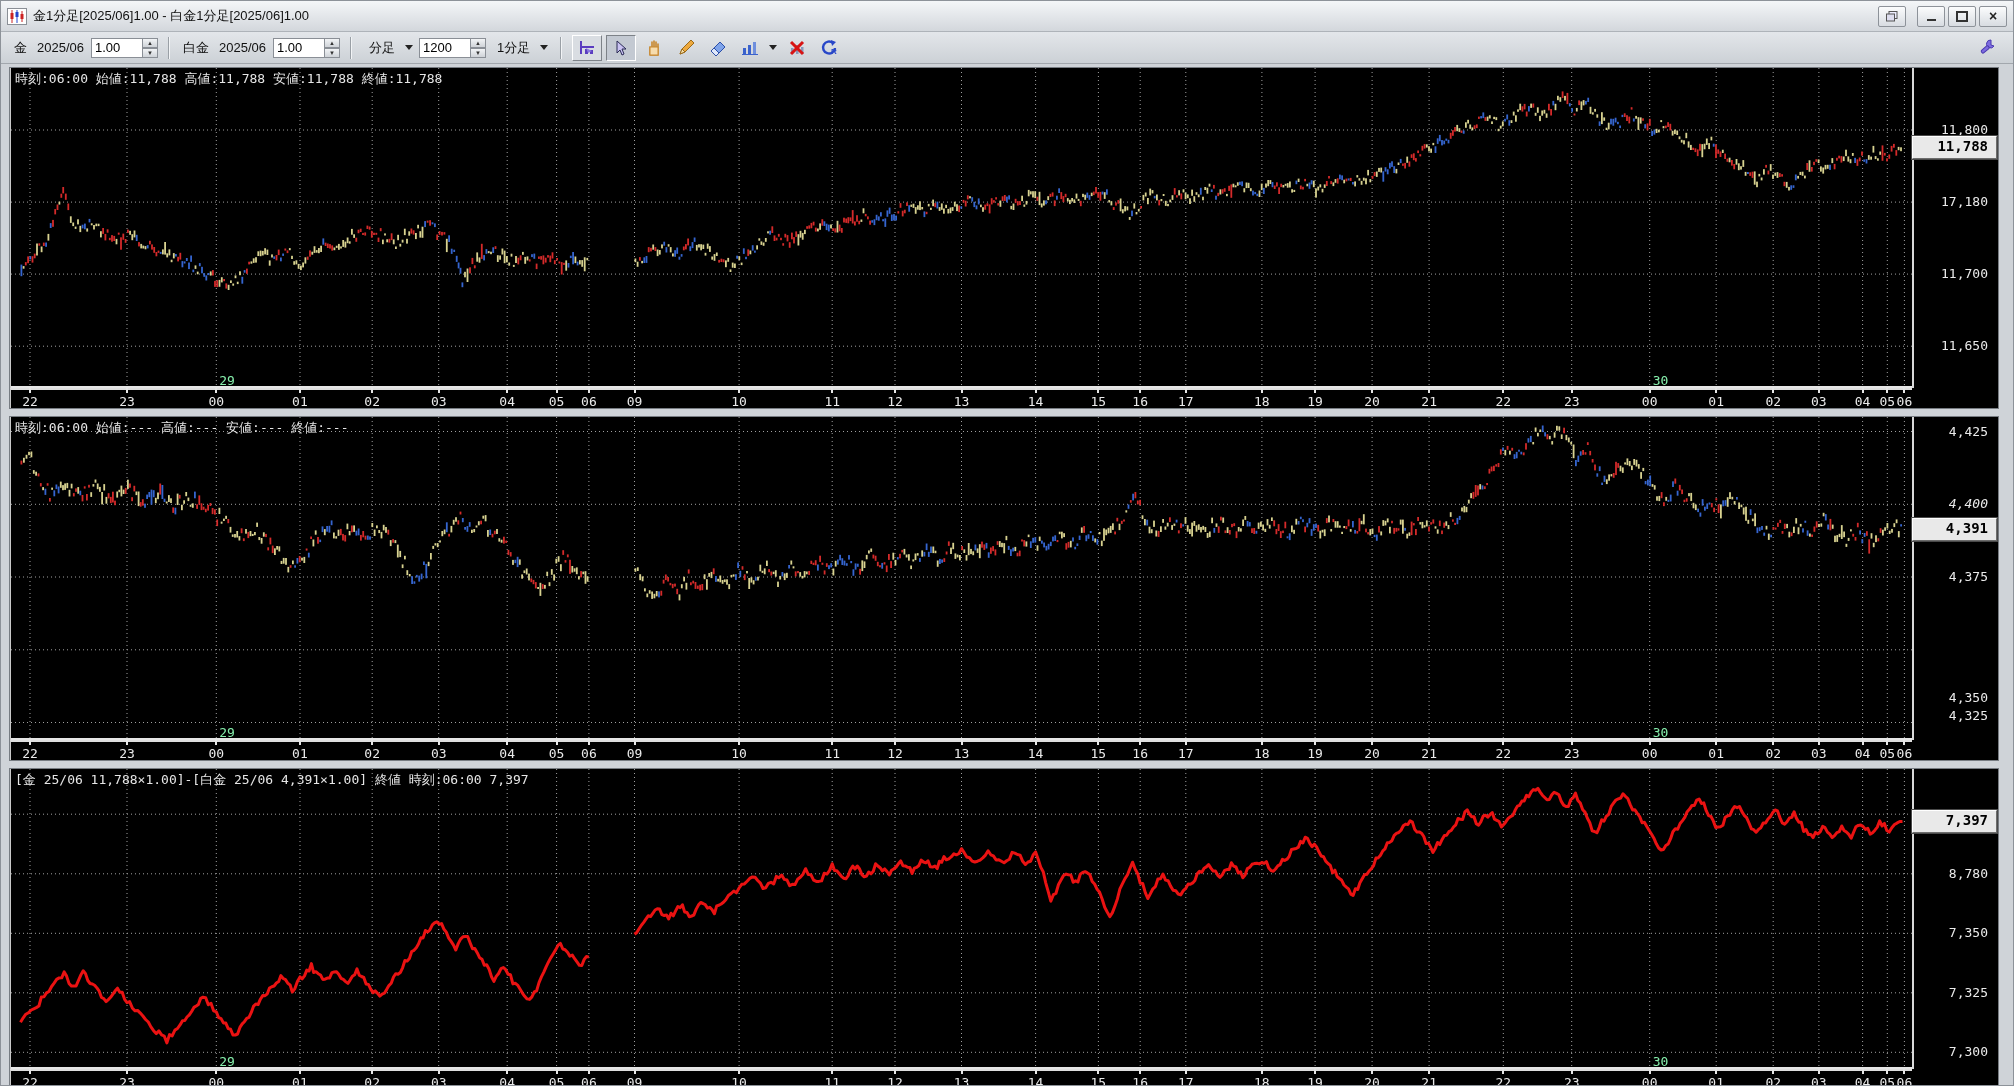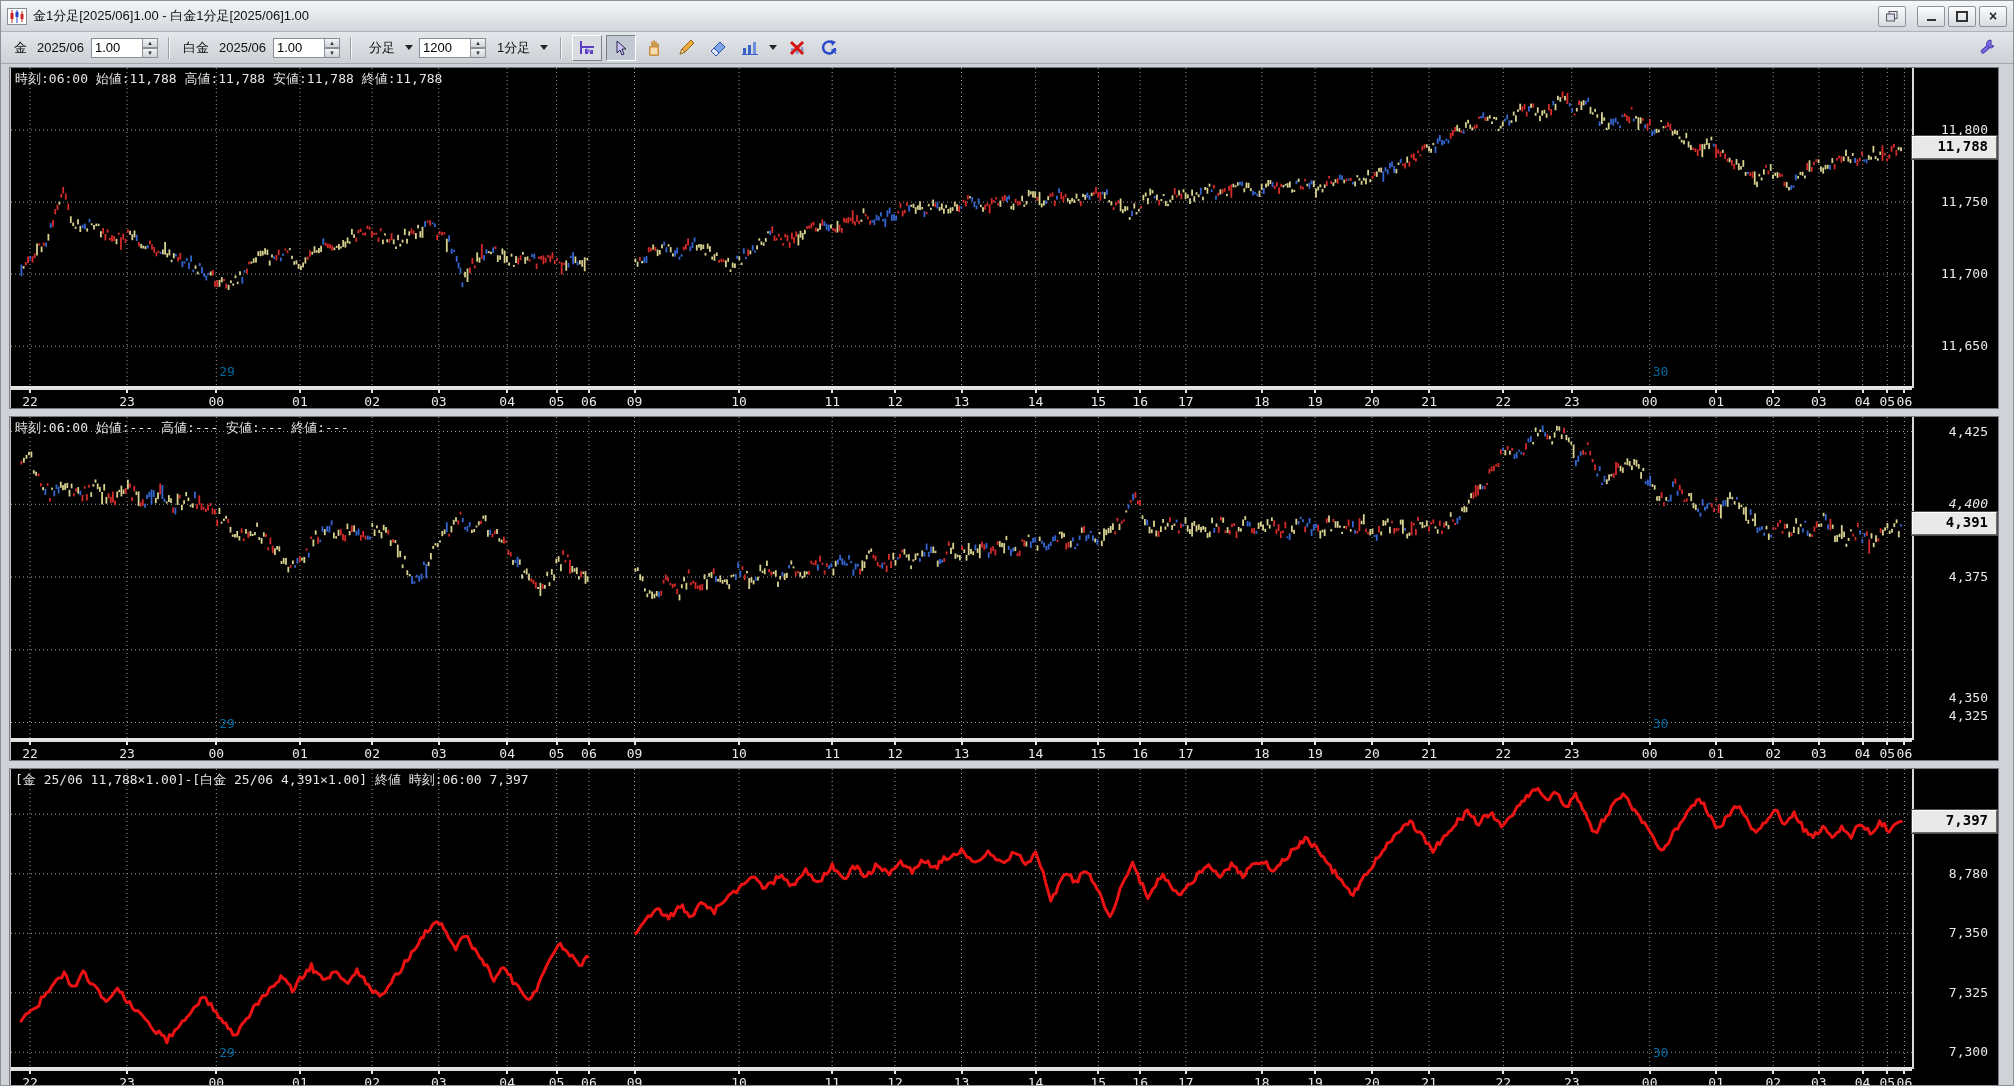--- a/index.html
+++ b/index.html
@@ -40,21 +40,21 @@
   .plot-row{display:flex;justify-content:flex-end;}
   .plot{position:relative;flex:1;overflow:hidden;border-left:1px solid #c9c9c9;}
   .p1 .plot{height:320px;} .p2 .plot{height:323px;} .p3 .plot{height:300px;}
   .plot svg{position:absolute;left:0;top:0;}
   .yaxis{width:84px;position:relative;background:#000;border-left:2px solid #d9d9d9;}
   .xaxis-row{display:flex;height:20px;}
   .xaxis{flex:1;position:relative;background:#000;border-top:2px solid #dedede;border-left:1px solid #c9c9c9;}
   .corner{width:86px;background:#000;}
   .info{position:absolute;top:2px;left:4px;color:#e6e6e6;
     font:13px "DejaVu Sans Mono",monospace;white-space:pre;z-index:3;}
-  .daylabel{position:absolute;bottom:9px;color:#0369a1;font:13px "DejaVu Sans Mono",monospace;z-index:2;margin-top:41px;}
+  .daylabel{position:absolute;bottom:0;color:#86efac;font:13px "DejaVu Sans Mono",monospace;z-index:2;margin-top:41px;}
   .xlabel{position:absolute;top:4px;transform:translateX(-50%);color:#eaeaea;
     font:13px "DejaVu Sans Mono",monospace;}
   .xtick{position:absolute;top:-2px;width:2px;height:5px;background:#e6e6e6;transform:translateX(-1px);}
   .ylabel{position:absolute;right:10px;transform:translateY(-55%);color:#eaeaea;
     font:13px "DejaVu Sans Mono",monospace;}
   .pricebox{position:absolute;left:-2px;right:1px;height:20px;background:#e9e9e9;
     border:1px solid;border-color:#ffffff #6d6d6d #6d6d6d #ffffff;outline:1px solid #4a4a4a;
     color:#000;font:bold 14px "DejaVu Sans Mono",monospace;text-align:right;padding:1px 8px 0 0;z-index:4;}
 </style>
 </head>
@@ -1065,21 +1065,21 @@
               <rect x="1889.1" y="79.3" width="1.8" height="3.9" fill="#d8d290"></rect>
               <line x1="0" y1="319" x2="1901" y2="319" stroke="#e6e6e6" stroke-width="2"></line>
             </svg>
           <div class="info">時刻:06:00 始値:11,788 高値:11,788 安値:11,788 終値:11,788</div>
         <div class="daylabel" style="left: 208.308px;">29</div>
             <div class="daylabel" style="left: 1641.66px;">30</div>
           </div>
         <div class="yaxis">
             <div class="ylabel" style="top: 278.198px;">11,650</div>
             <div class="ylabel" style="top: 206.126px;">11,700</div>
-            <div class="ylabel" style="top: 134.054px;">11,750</div>
+            <div class="ylabel" style="top: 134.054px;">17,180</div>
             <div class="ylabel" style="top: 61.982px;">11,800</div>
             <div class="pricebox" style="top: 68.2793px;">11,788</div>
           </div>
       </div>
       <div class="xaxis-row">
         <div class="xaxis">
             <div class="xtick" style="left: 19.01px;"></div>
             <div class="xlabel" style="left: 19.01px;">22</div>
             <div class="xtick" style="left: 115.961px;"></div>
             <div class="xlabel" style="left: 115.961px;">23</div>
@@ -2008,21 +2008,21 @@
           <div class="info">時刻:06:00 始値:--- 高値:--- 安値:--- 終値:---</div>
         <div class="daylabel" style="left: 208.308px;">29</div>
             <div class="daylabel" style="left: 1641.66px;">30</div>
           </div>
         <div class="yaxis">
             <div class="ylabel" style="top: 299px;">4,325</div>
             <div class="ylabel" style="top: 232.793px; margin-top: 48px;">4,350</div>
             <div class="ylabel" style="top: 160.045px;">4,375</div>
             <div class="ylabel" style="top: 87.2973px; font-style: italic;">4,400</div>
             <div class="ylabel" style="top: 14.5495px;">4,425</div>
-            <div class="pricebox" style="top: 95px;">4,391</div>
+            <div class="pricebox" style="top: 101px;">4,391</div>
           </div>
       </div>
       <div class="xaxis-row">
         <div class="xaxis">
             <div class="xtick" style="left: 19.01px;"></div>
             <div class="xlabel" style="left: 19.01px;">22</div>
             <div class="xtick" style="left: 115.961px;"></div>
             <div class="xlabel" style="left: 115.961px;">23</div>
             <div class="xtick" style="left: 205.308px;"></div>
             <div class="xlabel" style="left: 205.308px;">00</div>

